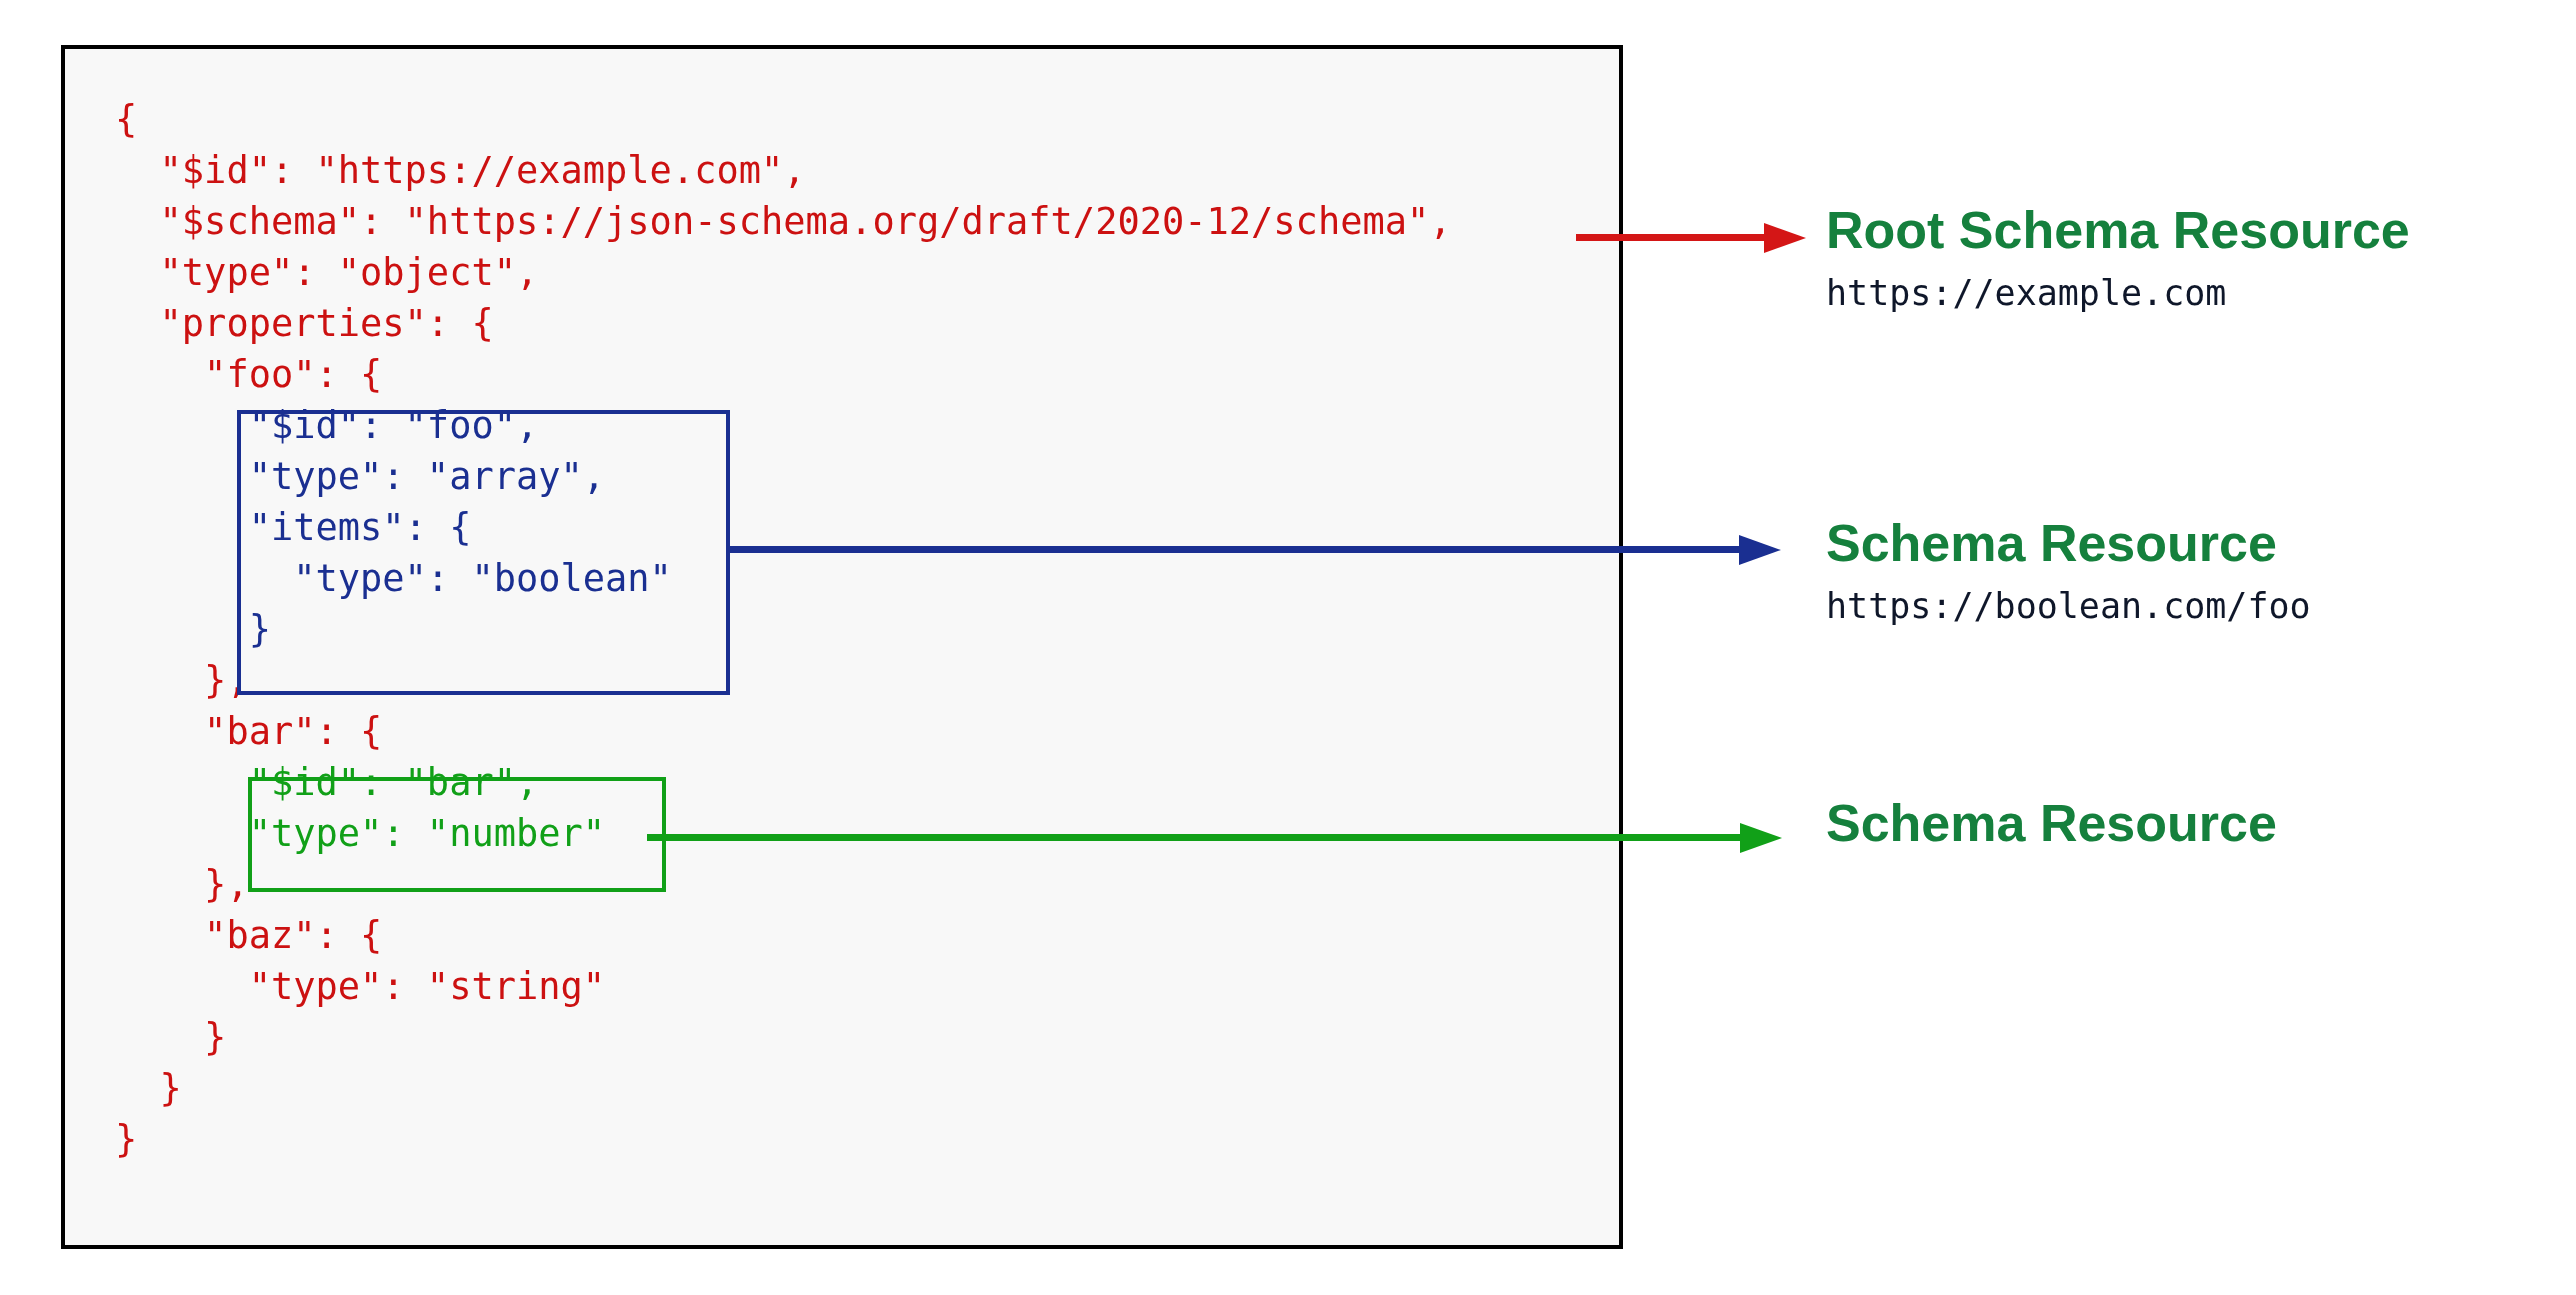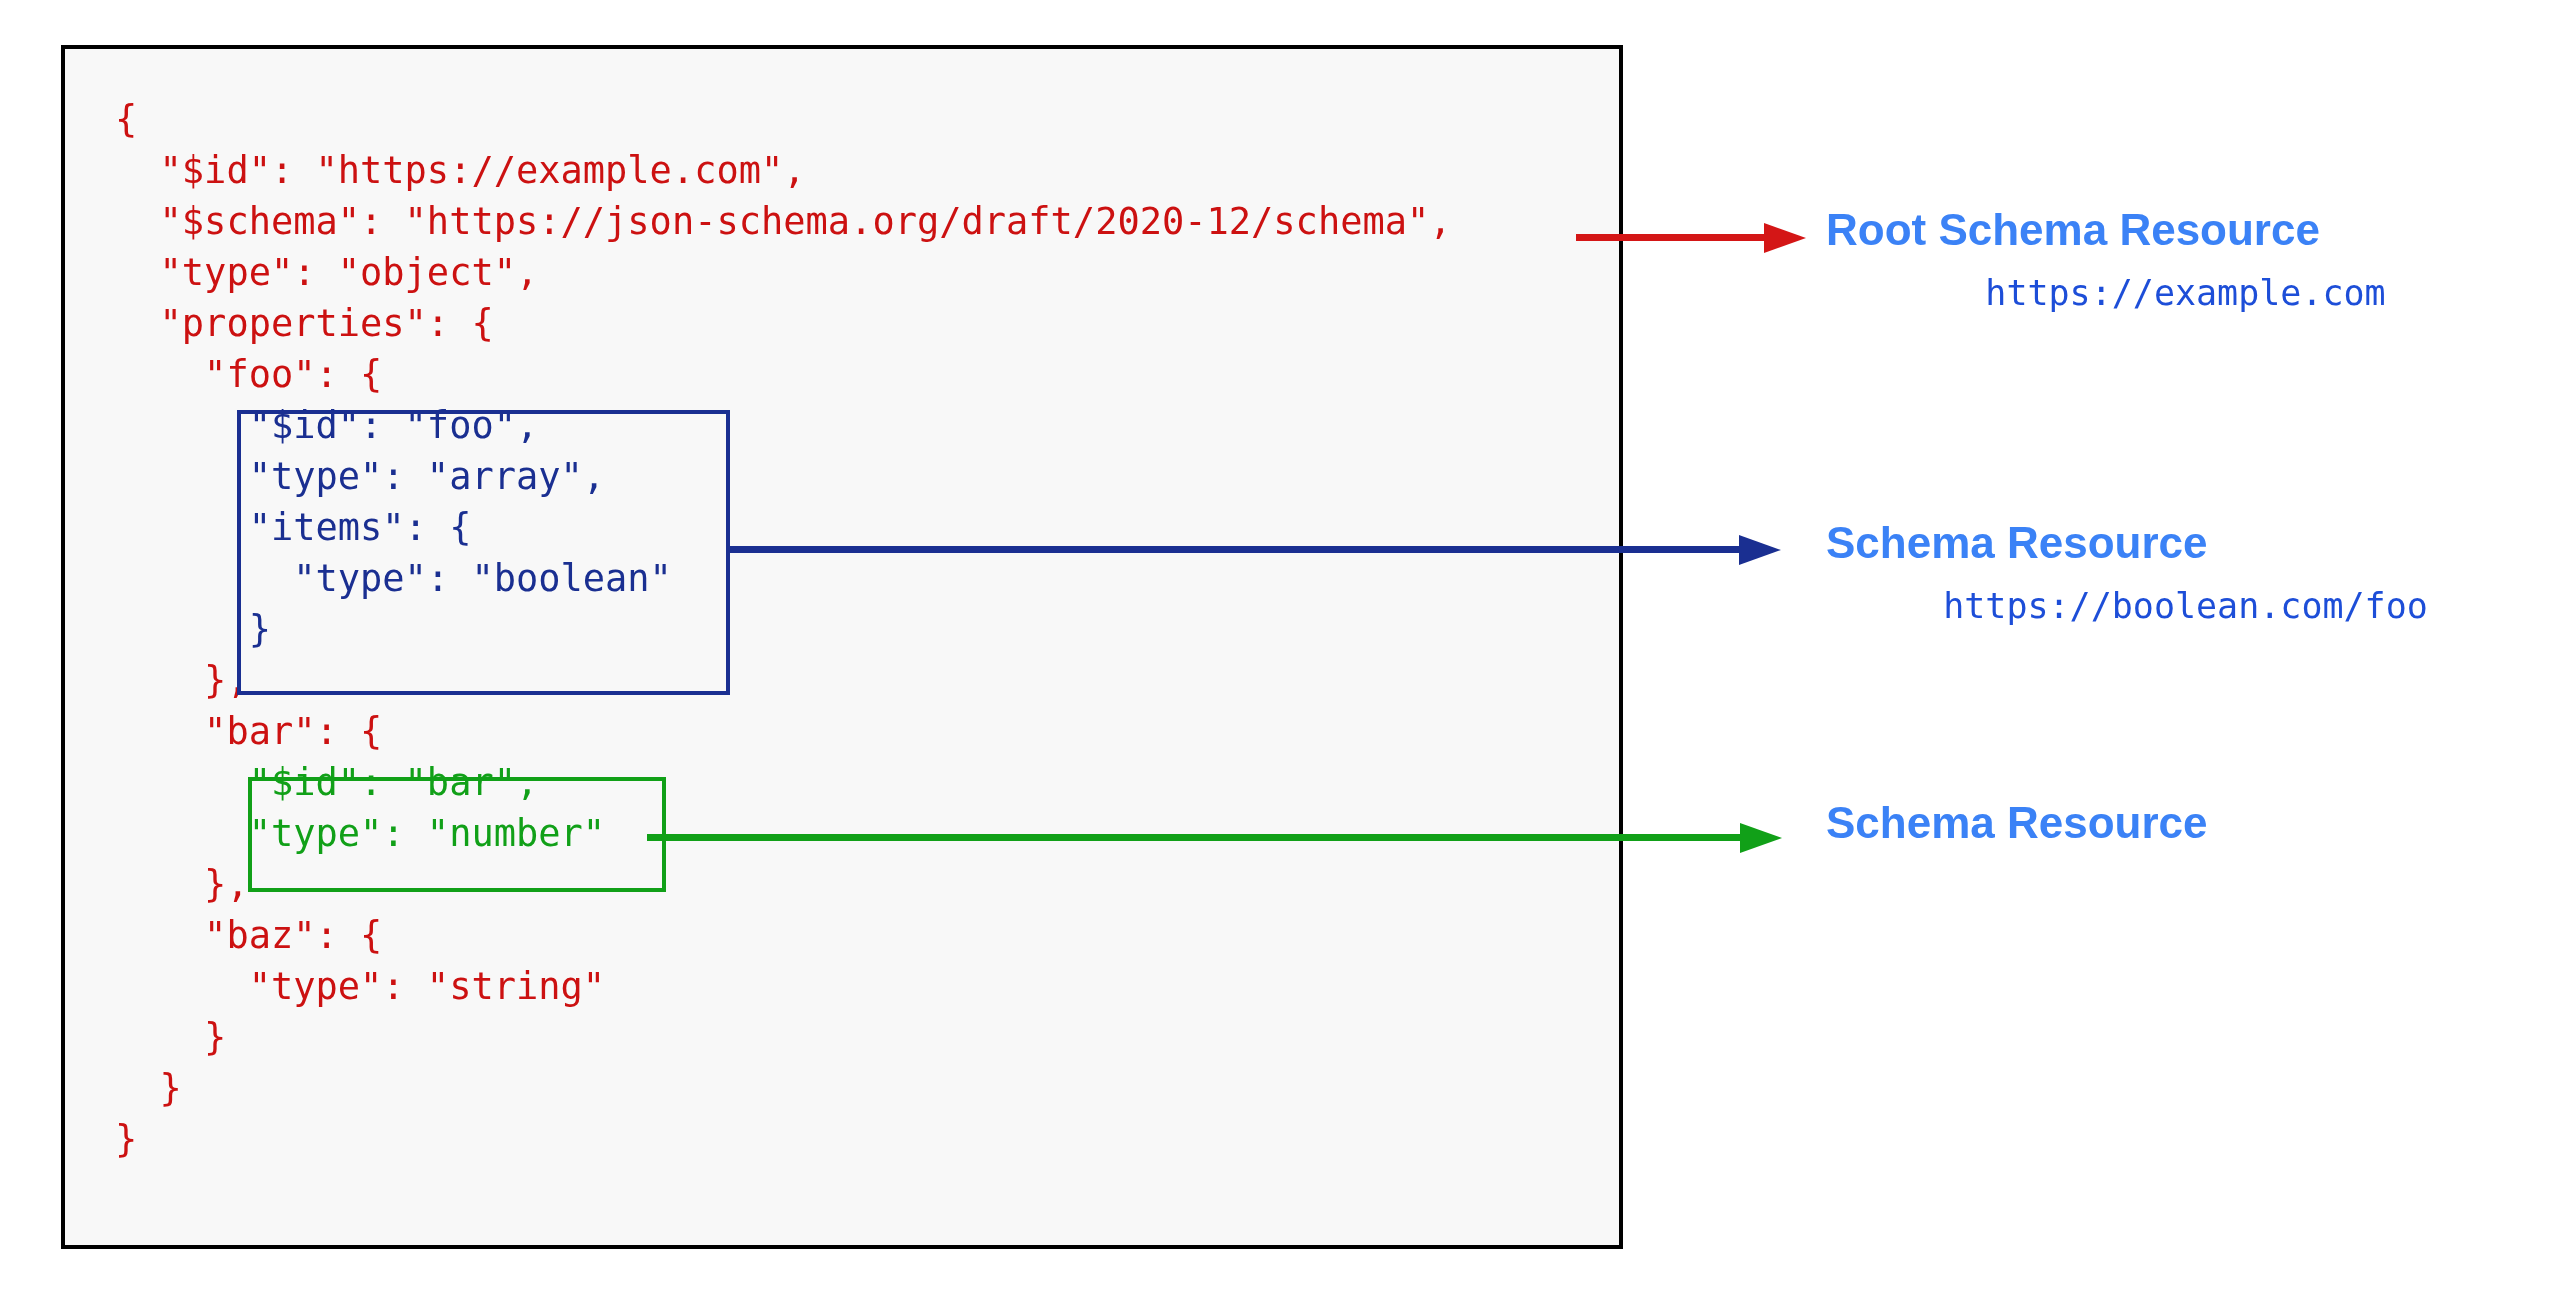--- a/index.html
+++ b/index.html
@@ -122,33 +122,32 @@
 
   
   .callout {
     position: absolute;
     left: 1826px;
     width: 719px;
   }
   .callout .callout-title {
     font-family: "Liberation Sans", sans-serif;
     font-weight: bold;
-    font-size: 44px;
+    font-size: 52px;
     line-height: 50px;
-    color: #3b82f6;
+    color: #15803d;
     white-space: nowrap;
   }
   .callout .callout-uri {
     font-family: "DejaVu Sans Mono", "Liberation Mono", monospace;
     font-size: 35px;
     line-height: 45px;
-    color: #1d4ed8;
+    color: #0f172a;
     margin-top: 16px;
     white-space: nowrap;
-    text-align: center;
   }
   #callout-root { top: 205px; }
   #callout-foo  { top: 518px; }
   #callout-bar  { top: 798px; }
 </style>
 </head>
 <body>
 
 <div id="stage">
 

